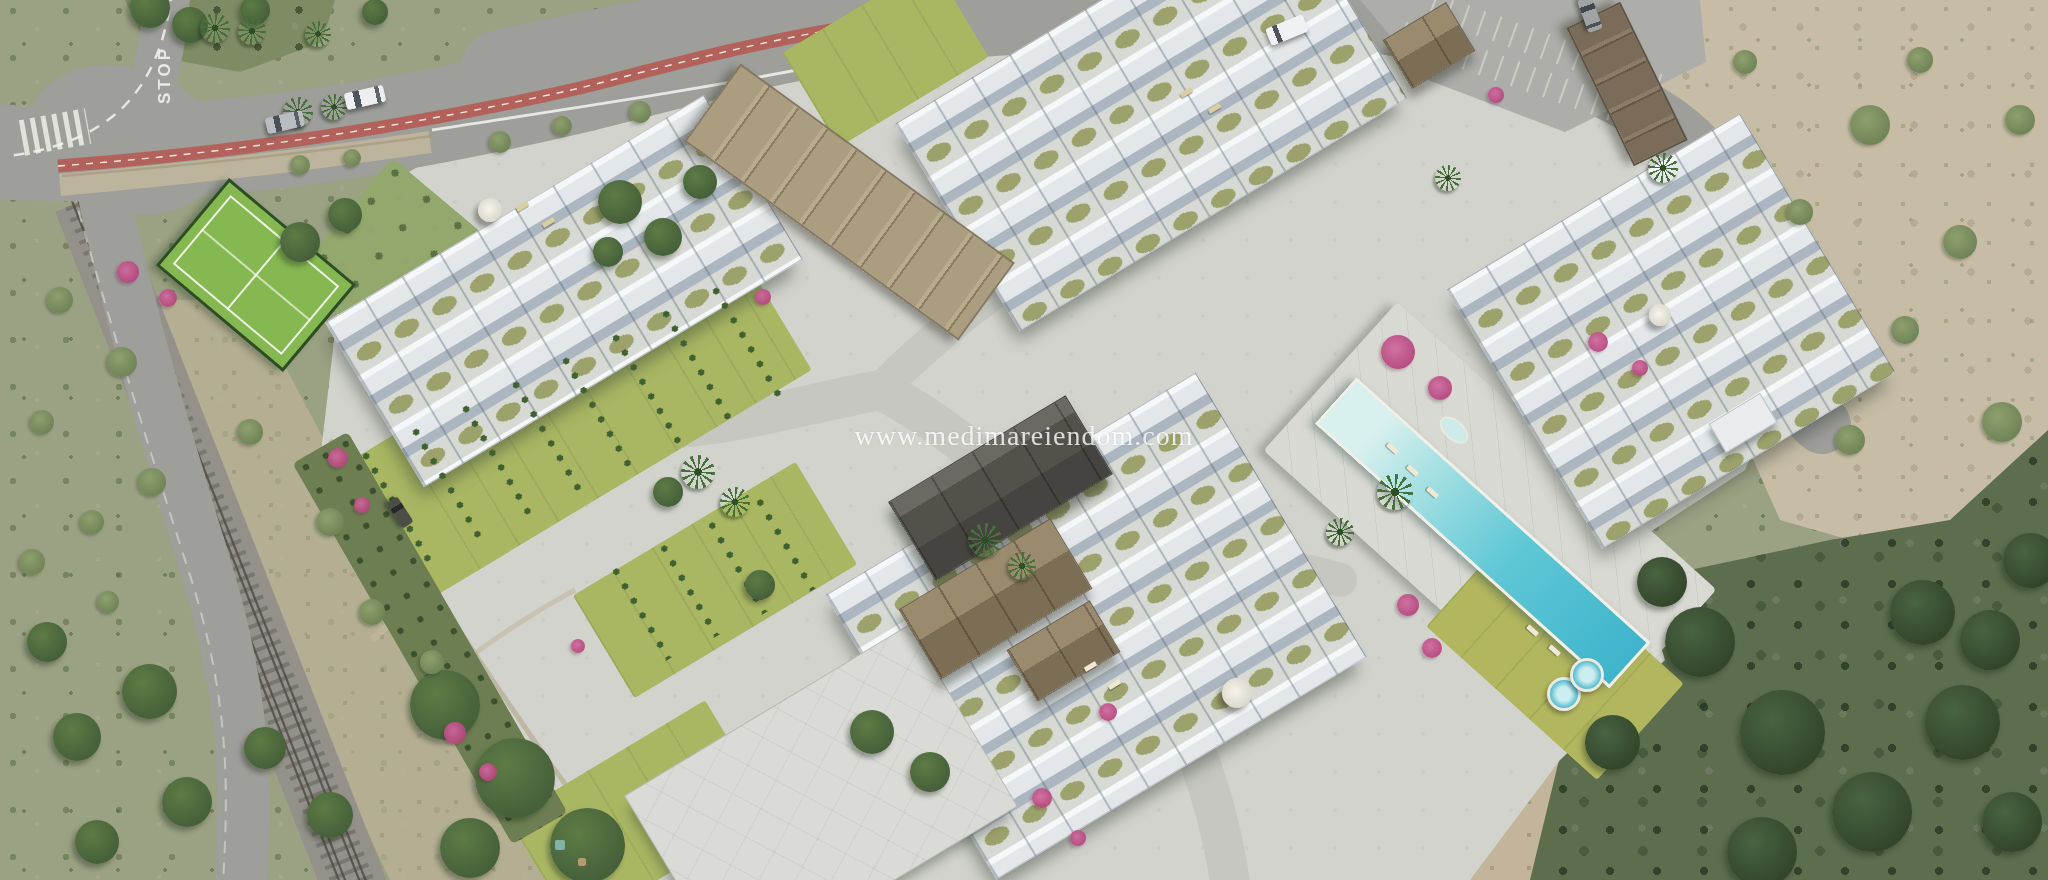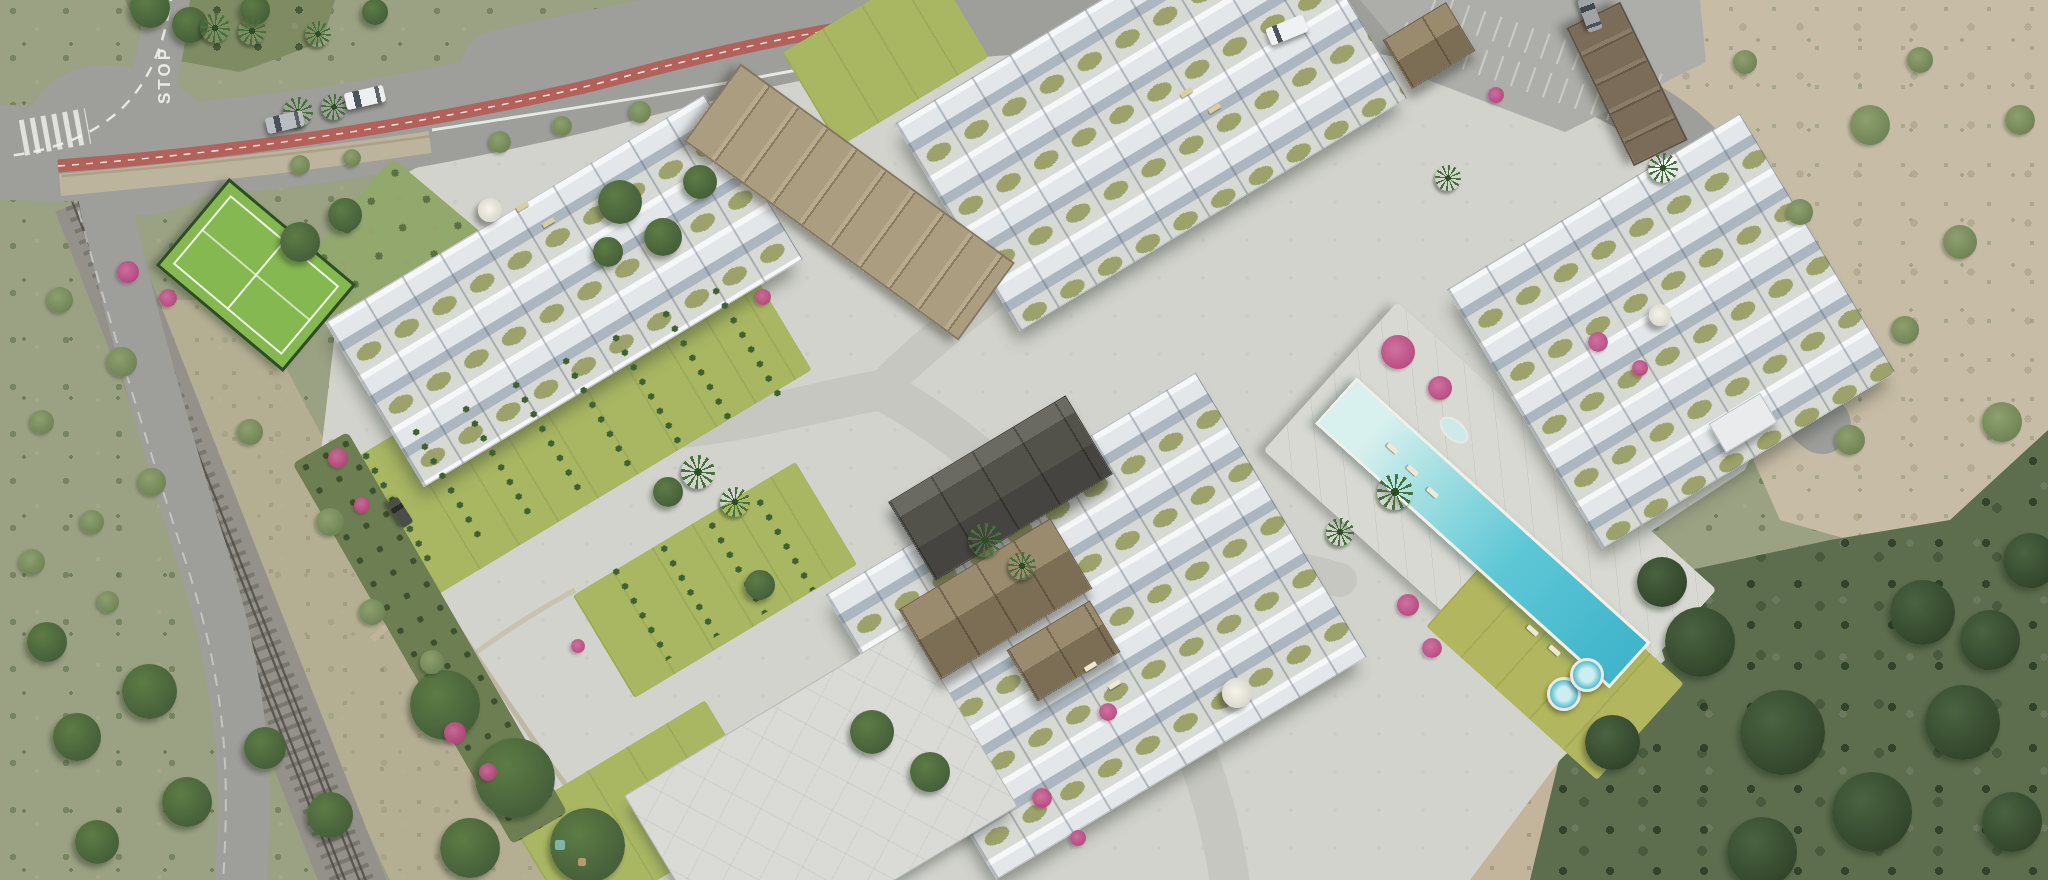--- a/index.html
+++ b/index.html
@@ -321,14 +321,15 @@
   <div class="abs par" style="left:478px;top:198px;width:24px;height:24px;"></div>
   <div class="abs" style="left:555px;top:840px;width:10px;height:10px;background:#7fb5a8;border-radius:2px;"></div>
   <div class="abs" style="left:578px;top:858px;width:8px;height:8px;background:#b59a6e;border-radius:2px;"></div>
 
   <div class="abs car" style="left:266px;top:114px;width:38px;height:16px;transform:rotate(-13deg);background:linear-gradient(90deg,#b9bcc0 0 22%,#495059 22% 38%,#b9bcc0 38% 78%,#5a6066 78% 88%,#b9bcc0 88%);"></div>
   <div class="abs car" style="left:345px;top:89px;width:40px;height:17px;transform:rotate(-13deg);background:linear-gradient(90deg,#eceeef 0 22%,#4d545c 22% 38%,#eceeef 38% 78%,#5d646a 78% 88%,#eceeef 88%);"></div>
   <div class="abs car" style="left:1267px;top:21px;width:40px;height:18px;transform:rotate(-22deg);background:linear-gradient(90deg,#f0f1f2 0 18%,#4d545c 18% 30%,#f0f1f2 30%);"></div>
   <div class="abs car" style="left:1573px;top:7px;width:34px;height:15px;transform:rotate(70deg);background:linear-gradient(90deg,#9fa3a6 0 22%,#43484e 22% 38%,#9fa3a6 38% 78%,#4d5257 78% 88%,#9fa3a6 88%);"></div>
   <div class="abs car" style="left:385px;top:506px;width:30px;height:13px;transform:rotate(57deg);background:linear-gradient(90deg,#4a4e46 0 25%,#272a26 25% 42%,#4a4e46 42%);"></div>
 
+  <div class="abs watermark">www.medimareiendom.com</div>
 
 </div>
 
 </body></html>

